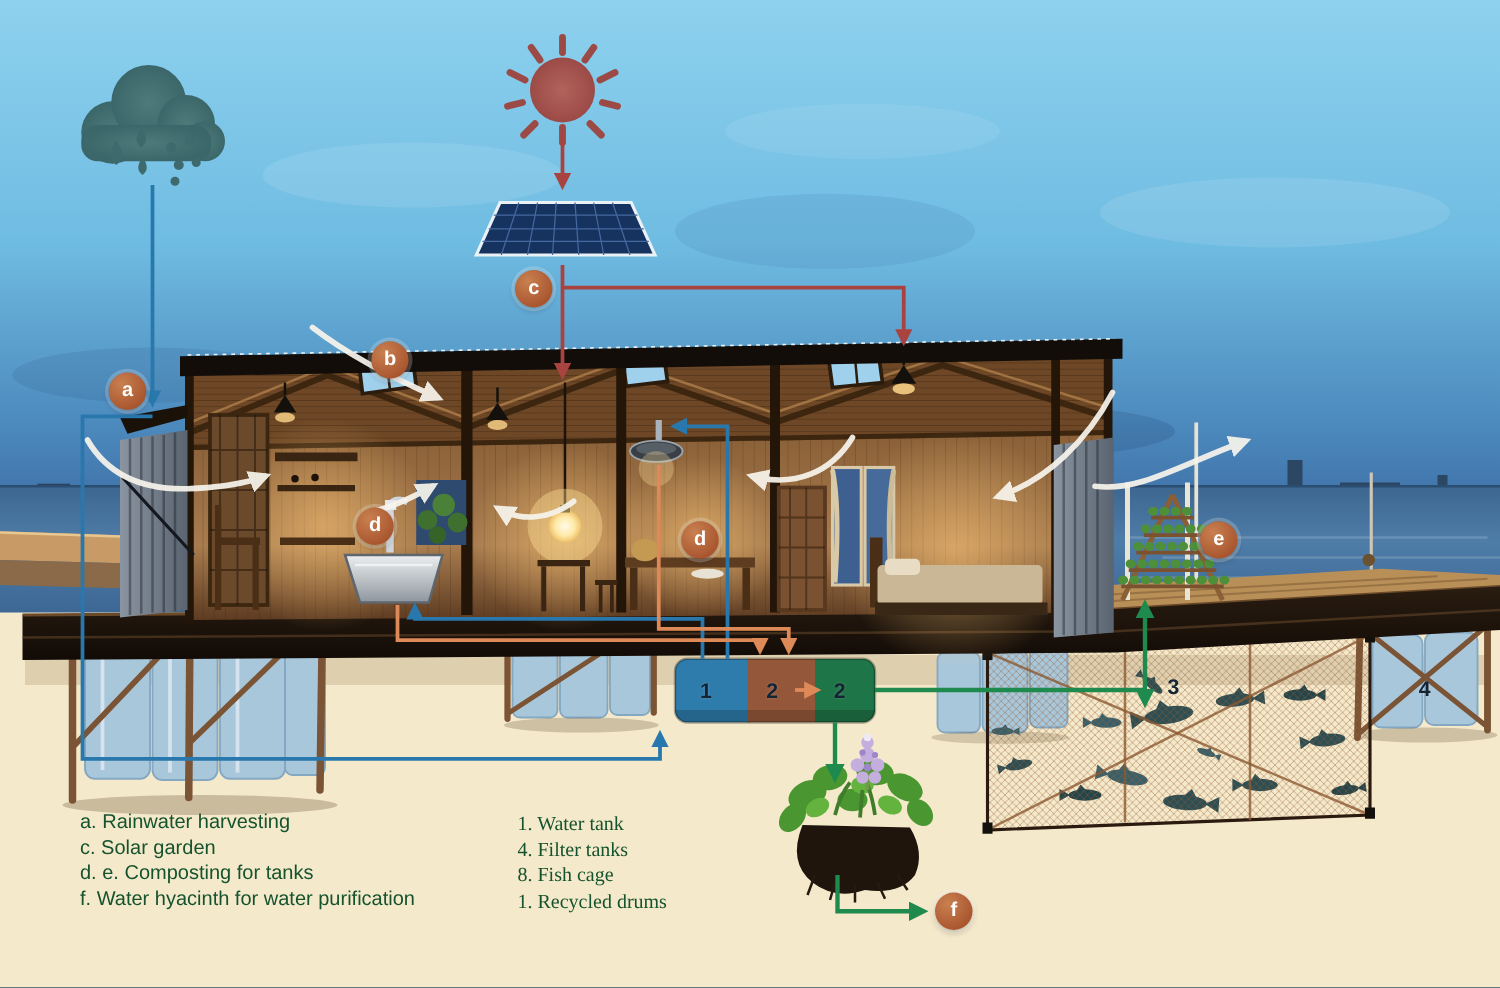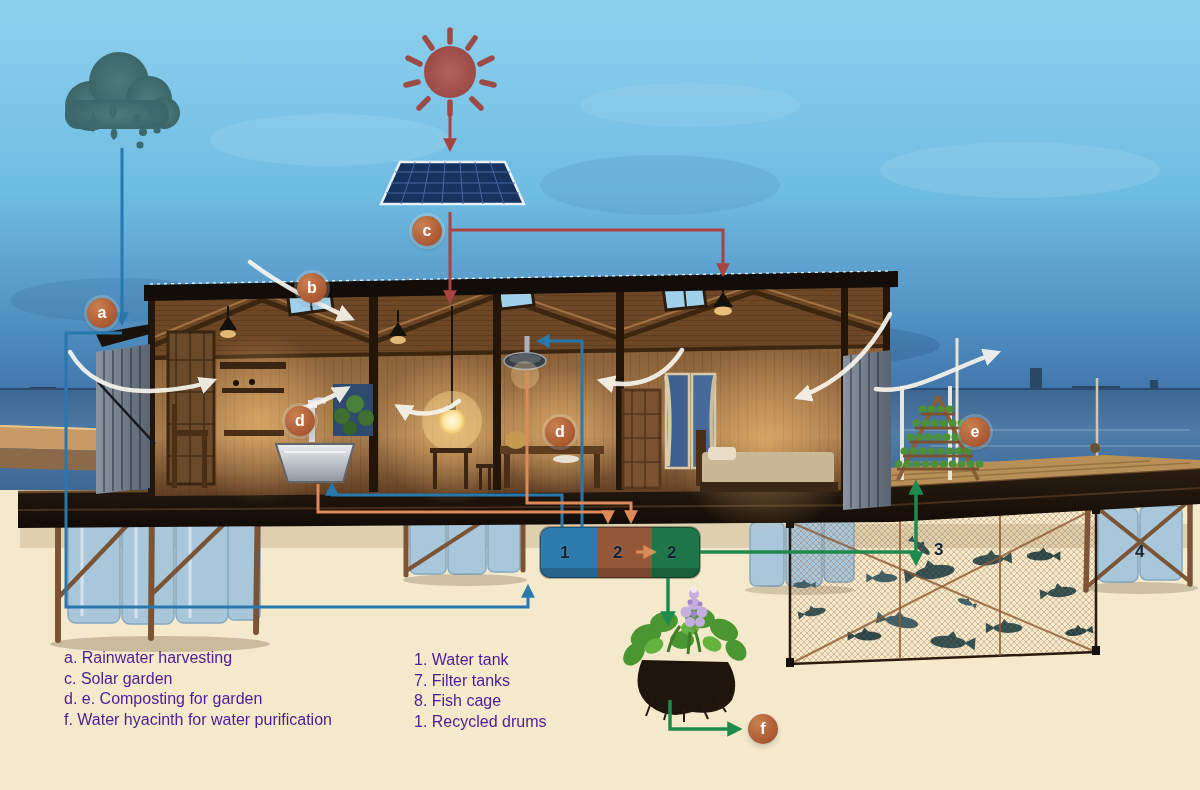--- a/index.html
+++ b/index.html
@@ -11,21 +11,21 @@
   .marker{
     position:absolute;width:30px;height:30px;border-radius:50%;
     background:radial-gradient(circle at 35% 30%, #c98050, #a8552e 75%);
     color:#fff;font-weight:bold;font-size:16px;line-height:30px;text-align:center;
     box-shadow:0 0 0 3px rgba(255,255,255,0.22), 0 2px 5px rgba(0,0,0,0.3);
   }
   .num{
     position:absolute;font-weight:bold;font-size:17px;color:#142433;
     text-shadow:0 0 2px rgba(255,255,255,0.25);
   }
-  .legend{position:absolute;color:#4c1d95;font-size:16px;line-height:20.5px;}
+  .legend{position:absolute;color:#14532d;font-size:16px;line-height:20.5px;}
   .legend div{white-space:nowrap;}
 </style>
 </head>
 <body>
 
 <div id="stage">
 <svg width="1200" height="790" viewBox="0 0 1200 790">
   <defs>
     <linearGradient id="skyGrad" x1="0" y1="0" x2="0" y2="1">
       <stop offset="0" stop-color="#8ed1ee"></stop>
@@ -604,22 +604,22 @@
 
   <div class="num" style="left:560px;top:543px;">1</div>
   <div class="num" style="left:613px;top:543px;">2</div>
   <div class="num" style="left:667px;top:543px;">2</div>
   <div class="num" style="left:934px;top:540px;">3</div>
   <div class="num" style="left:1135px;top:542px;">4</div>
 
   <div class="legend" style="left:64px;top:648px;">
     <div>a. Rainwater harvesting</div>
     <div>c. Solar garden</div>
-    <div>d. e. Composting for garden</div>
+    <div>d. e. Composting for tanks</div>
     <div>f. Water hyacinth for water purification</div>
   </div>
-  <div class="legend" style="left:414px;top:650px;">
+  <div class="legend" style="left:414px;top:650px;font-family:Liberation Serif, serif;">
     <div>1. Water tank</div>
-    <div>7. Filter tanks</div>
+    <div>4. Filter tanks</div>
     <div>8. Fish cage</div>
     <div>1. Recycled drums</div>
   </div>
 </div>
 
 </body></html>

